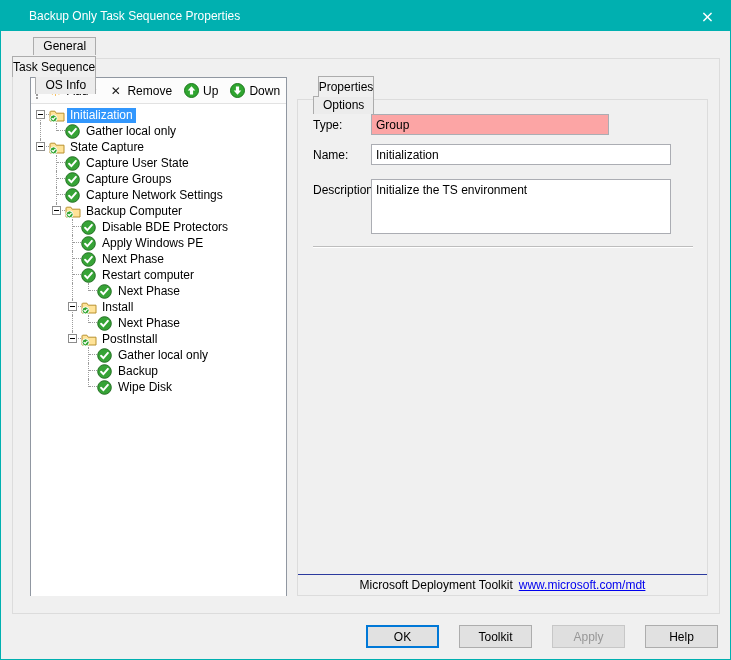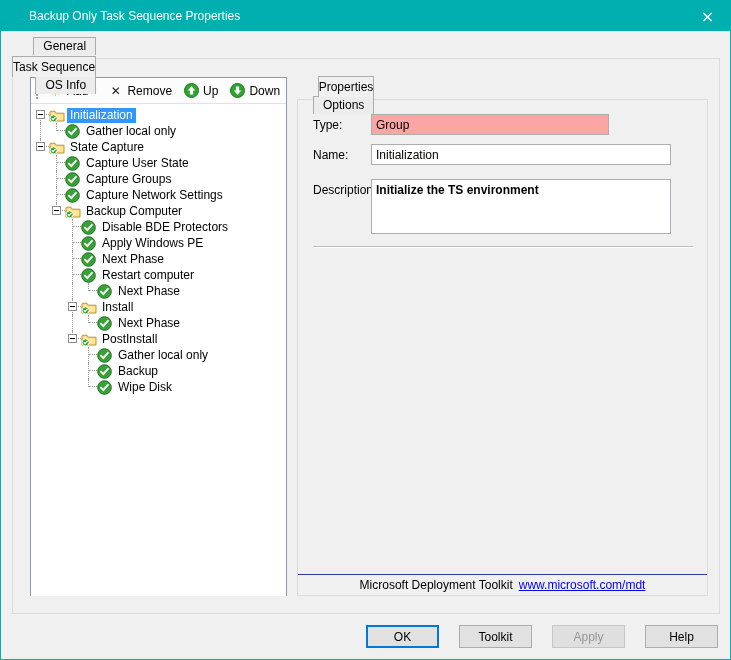--- a/index.html
+++ b/index.html
@@ -57,21 +57,21 @@
   .tlabel.selected{background:var(--selection,#3297fd);color:#fff;}
 
   
   .right-page{position:absolute;left:284px;top:40px;width:411px;height:497px;
               border:1px solid #dcdcdc;background:#f0f0f0;}
   .flabel{position:absolute;left:15px;font-size:12px;}
   .ffield{position:absolute;left:73px;border:1px solid #abadb3;font-family:"Liberation Sans",sans-serif;
           font-size:12px;padding:1px 4px;background:#fff;}
   .type-field{top:14px;width:238px;height:21px;background:#fca5a5;color:#000;}
   .name-field{top:44px;width:300px;height:21px;}
-  .desc-field{top:79px;width:300px;height:55px;resize:none;overflow:hidden;line-height:15px;padding:3px 4px;font-weight:bold;}
+  .desc-field{top:79px;width:300px;height:55px;resize:none;overflow:hidden;line-height:15px;padding:3px 4px;}
   .hsep{position:absolute;left:15px;right:14px;top:146px;height:2px;
         border-top:1px solid #bdbdbd;border-bottom:1px solid #fff;}
   .mdt-footer{position:absolute;left:0;right:0;bottom:0;height:21px;
               border-top:1px solid var(--footer-line,#2b3a9e);
               display:flex;align-items:center;justify-content:center;gap:6px;background:#f0f0f0;}
   .brand{font-size:12px;color:#000;}
   .mdt-link{font-size:12px;color:var(--link,#0000ee);text-decoration:underline;cursor:pointer;}
 
   
   .buttons-row{position:absolute;top:624px;left:0;right:12px;display:flex;justify-content:flex-end;gap:20px;}

